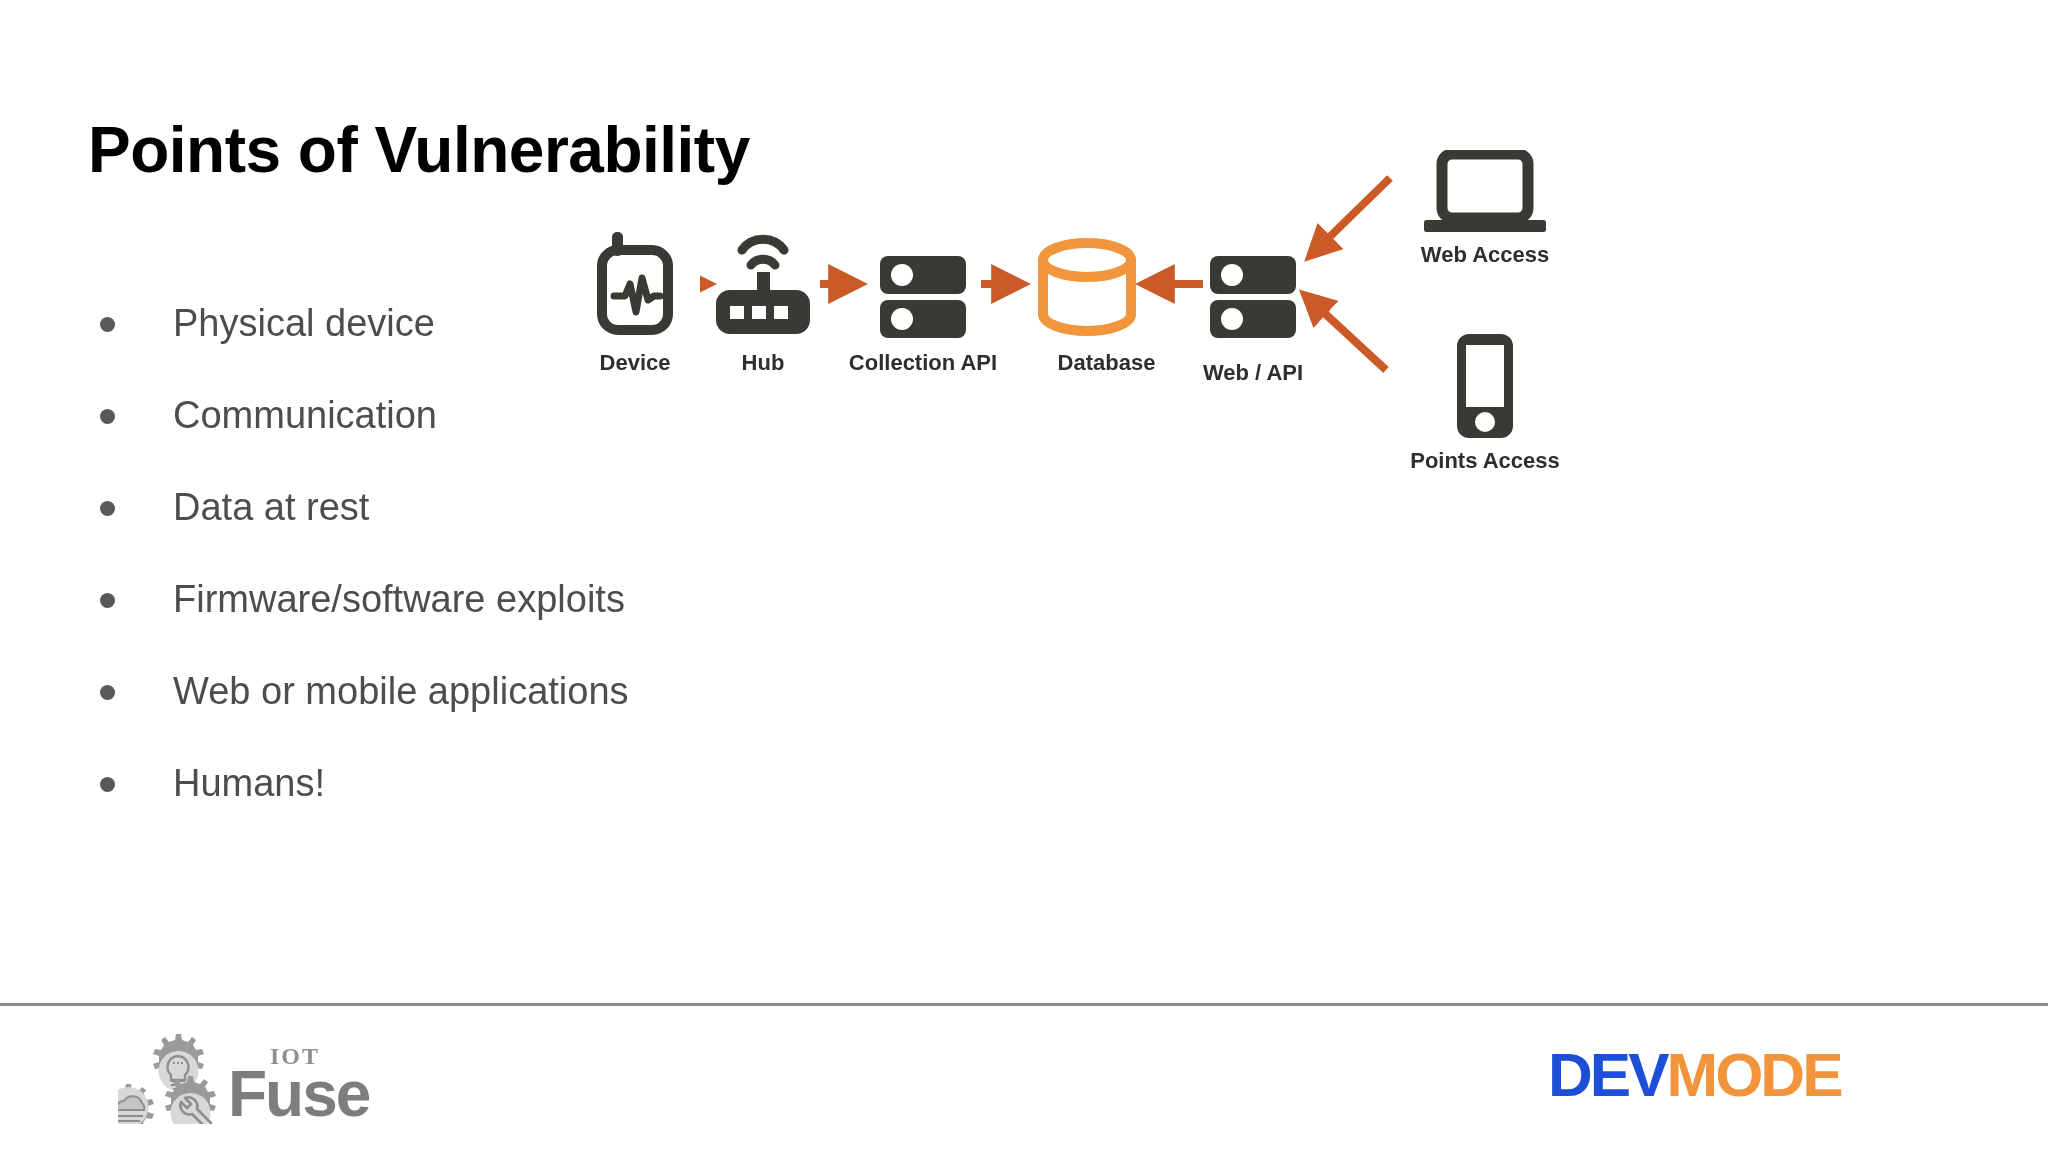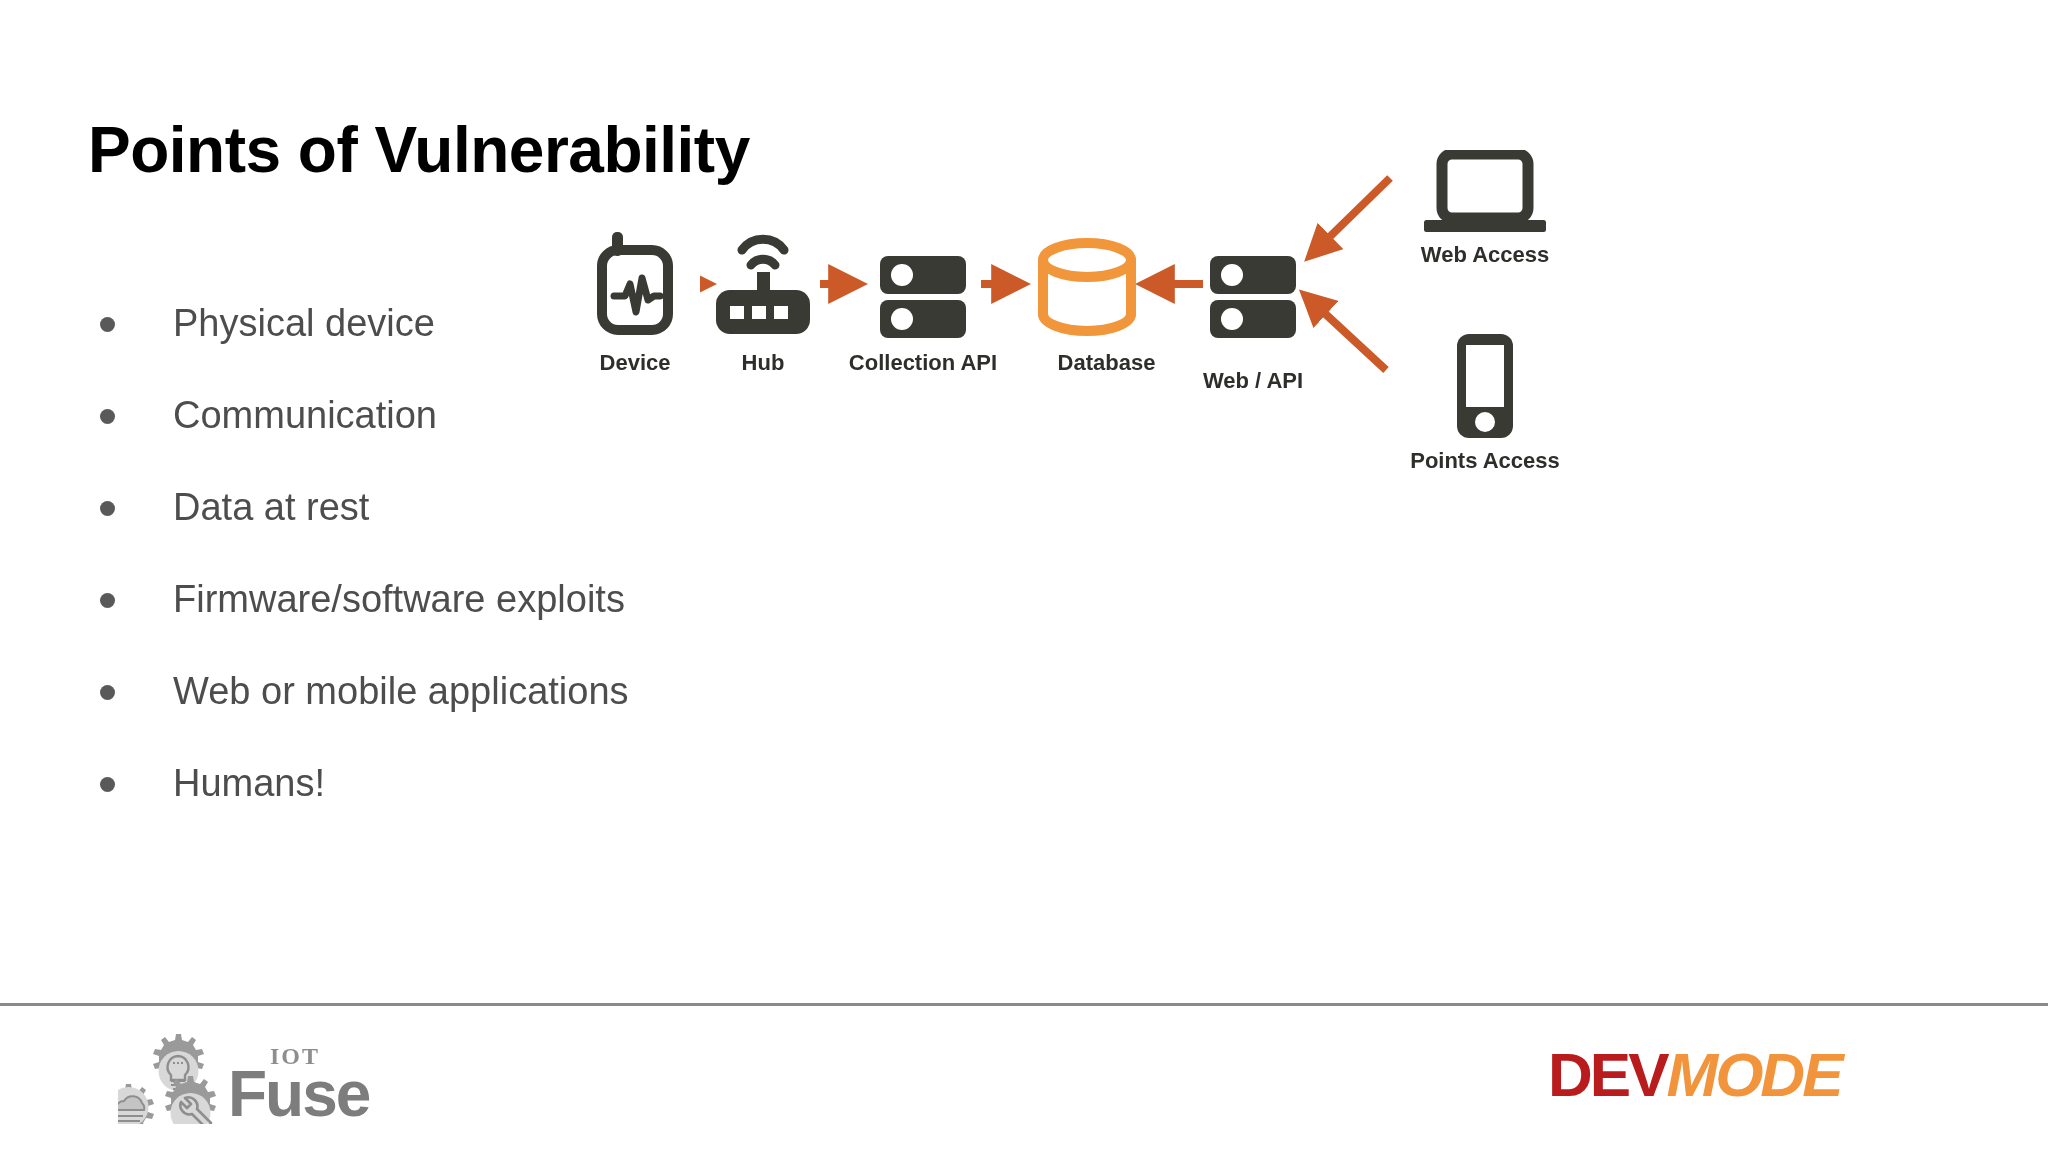--- a/index.html
+++ b/index.html
@@ -98,22 +98,22 @@
   .devmode-logo {
     position: absolute;
     left: 1548px;
     top: 1044px;
     font-size: 62px;
     font-weight: bold;
     letter-spacing: -3px;
     line-height: 1;
     white-space: nowrap;
   }
-  .dm-dev { color: #b91c1c; }
-  .dm-mode { color: #f2943b; font-style: italic; }
+  .dm-dev { color: #1d4ed8; }
+  .dm-mode { color: #f2943b; }
 </style>
 </head>
 <body>
 
 <div class="slide-title">Points of Vulnerability</div>
 
 <div class="bullet-list">
   <div class="bullet-row">
     <span class="bullet-dot"></span>
     <span class="bullet-text">Physical device</span>
@@ -220,21 +220,21 @@
     <div class="node-label" style="top:122px;margin-left:19px;">Database</div>
   </div>
 
   <div class="node" style="left:498px; top:78px; width:110px; height:150px;">
     <svg width="110" height="112" viewBox="0 0 110 112">
       <rect x="12" y="28" width="86" height="38" rx="8" fill="#3a3a35"></rect>
       <circle cx="34" cy="47" r="11" fill="#ffffff"></circle>
       <rect x="12" y="72" width="86" height="38" rx="8" fill="#3a3a35"></rect>
       <circle cx="34" cy="91" r="11" fill="#ffffff"></circle>
     </svg>
-    <div class="node-label" style="top:140px;">Web / API</div>
+    <div class="node-label" style="top:132px;">Web / API</div>
   </div>
 
   <div class="node" style="left:690px; top:0px; width:190px; height:140px;">
     <svg width="130" height="90" viewBox="0 0 130 90" style="margin-left:30px;">
       <rect x="22" y="4" width="86" height="64" rx="10" fill="none" stroke="#3a3a35" stroke-width="11"></rect>
       <rect x="4" y="70" width="122" height="12" rx="2.5" fill="#3a3a35"></rect>
     </svg>
     <div class="node-label" style="top:92px;">Web Access</div>
   </div>
 

